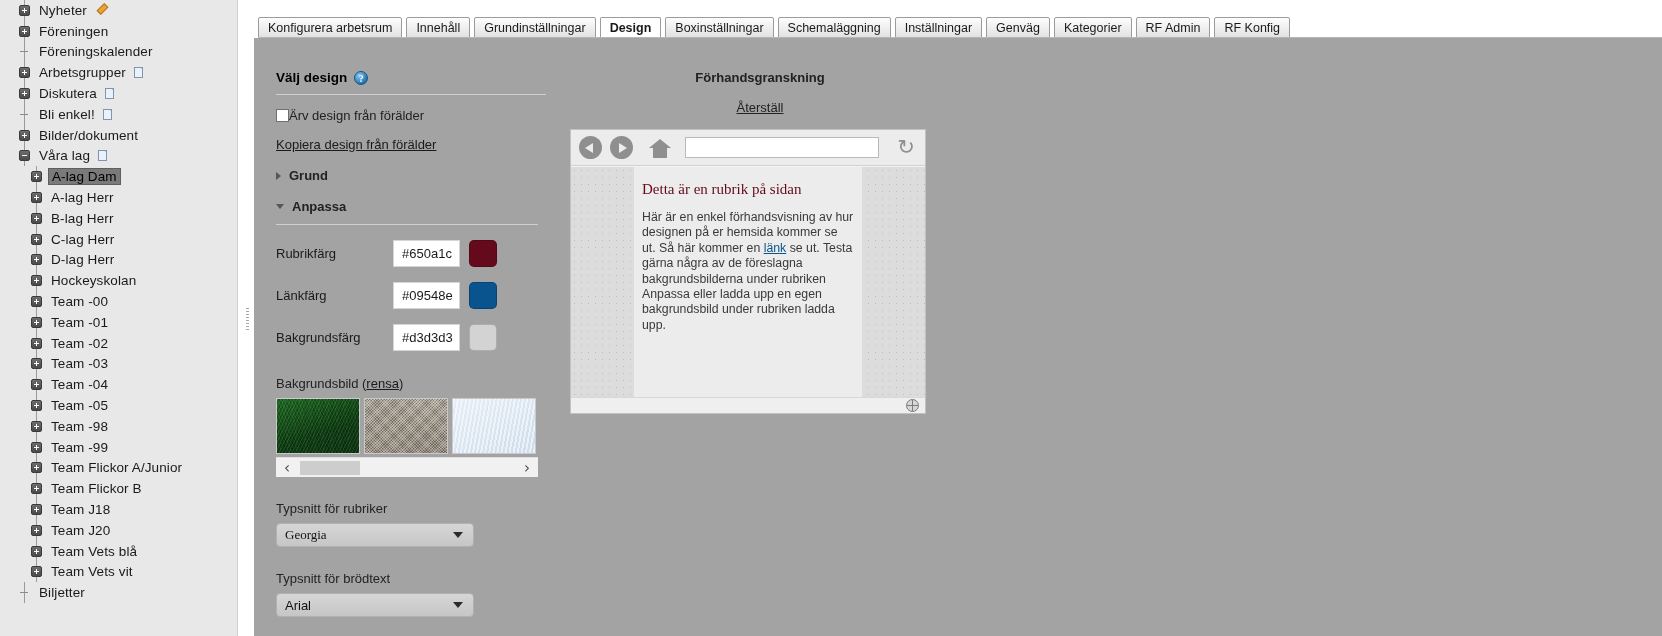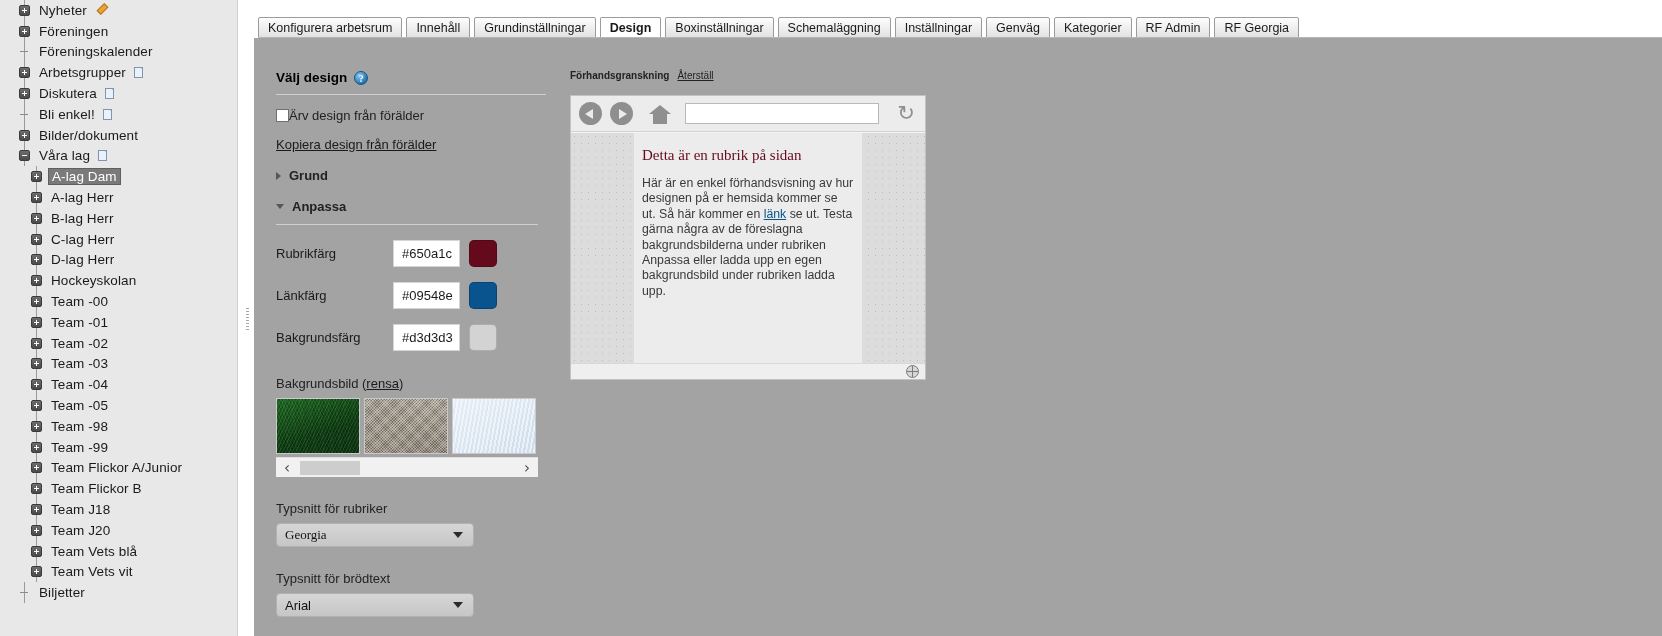--- a/index.html
+++ b/index.html
@@ -75,21 +75,21 @@
     position:absolute; left:1px; top:5px;
     width:8px; height:1px; background:#8b8b8b;
   }
   .tree-label {
     margin-left: 6px;
     padding: 1px 3px;
     letter-spacing: 0.1px;
   }
   .tree-row.selected .tree-label {
     background: #7a7a7a;
-    color: #ffffff;
+    color: #000000;
     border: 1px solid #5f5f5f;
     padding: 0px 3px;
   }
   .doc-icon {
     display: inline-block;
     width: 9px; height: 11px;
     margin-left: 5px;
     vertical-align: -1px;
     background: #e9f2fb;
     border: 1px solid #8196ad;
@@ -309,22 +309,22 @@
     border-right:5px solid transparent;
   }
   .select.serif { font-family:"Liberation Serif", serif; }
 
   
   #panel-right {
     position: absolute; left: 316px; top: 32px;
     width: 380px;
   }
   .preview-head {
-    font-size: 10px; font-weight: bold;
-    display:flex; align-items:center; gap:8px;
+    font-size: 13px; font-weight: bold;
+    display:flex; align-items:center; gap:15px;flex-direction:column;
   }
   .preview-head .reset { font-weight: normal; text-decoration: underline; cursor:pointer; }
 
   #browser {
     margin-top: 14px;
     width: 356px; height: 285px;
     border: 1px solid #c2c2c2;
     background: #f3f3f3;
     position: relative;
   }
@@ -628,21 +628,21 @@
       <div class="tab">
         <span>Genväg</span>
       </div>
       <div class="tab">
         <span>Kategorier</span>
       </div>
       <div class="tab">
         <span>RF Admin</span>
       </div>
       <div class="tab">
-        <span>RF Georgia</span>
+        <span>RF Konfig</span>
       </div>
     </div>
   <div id="tabs-underline"></div>
 
   <div id="content">
 
     <div id="panel-left">
 
       <div class="panel-title">
         <span>Välj design</span>

